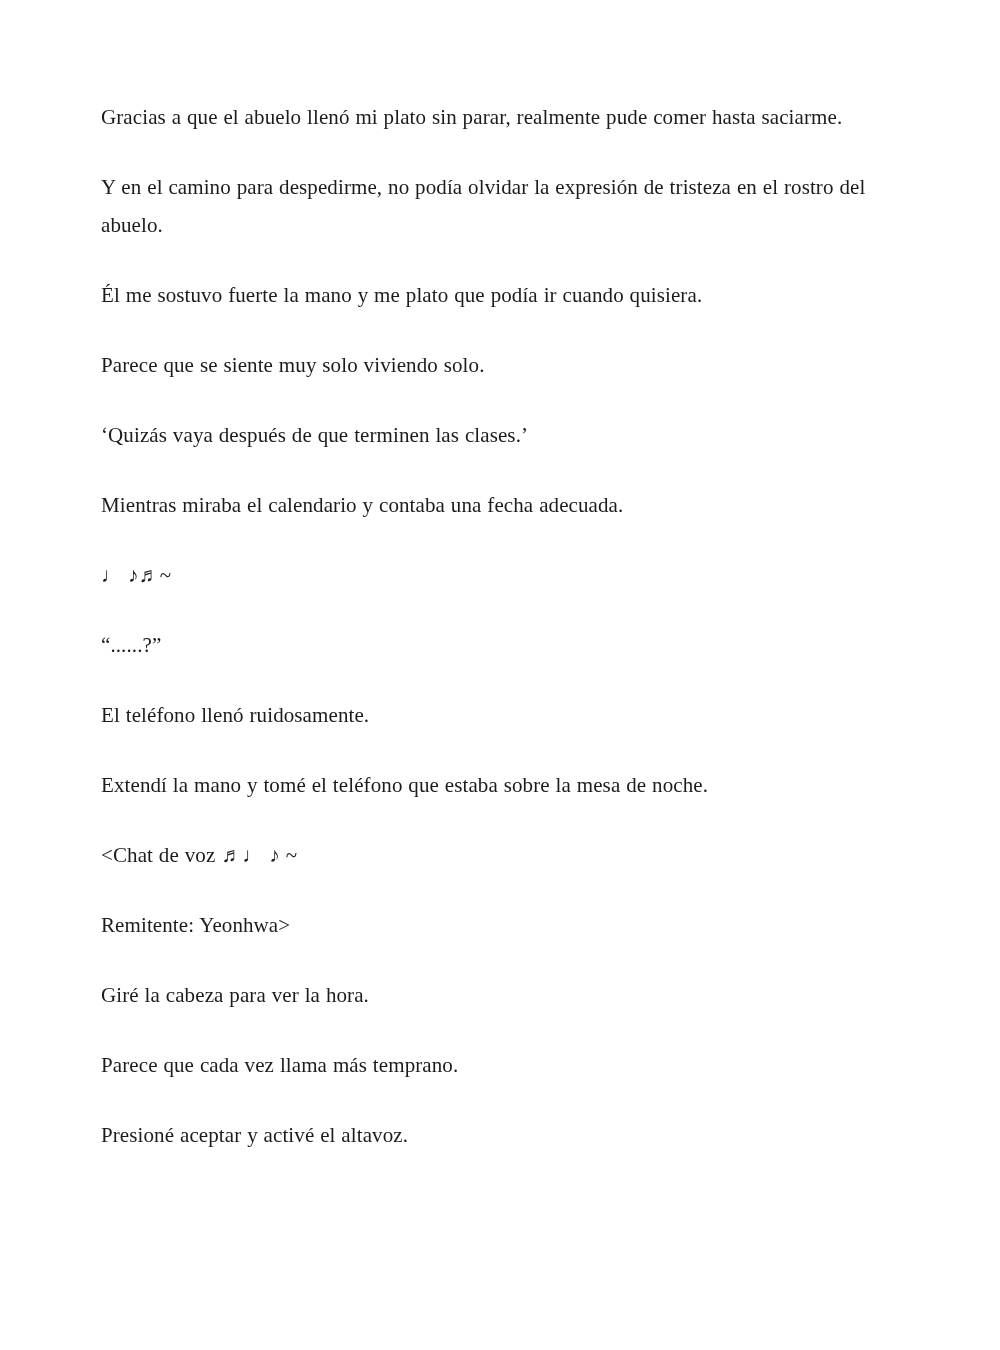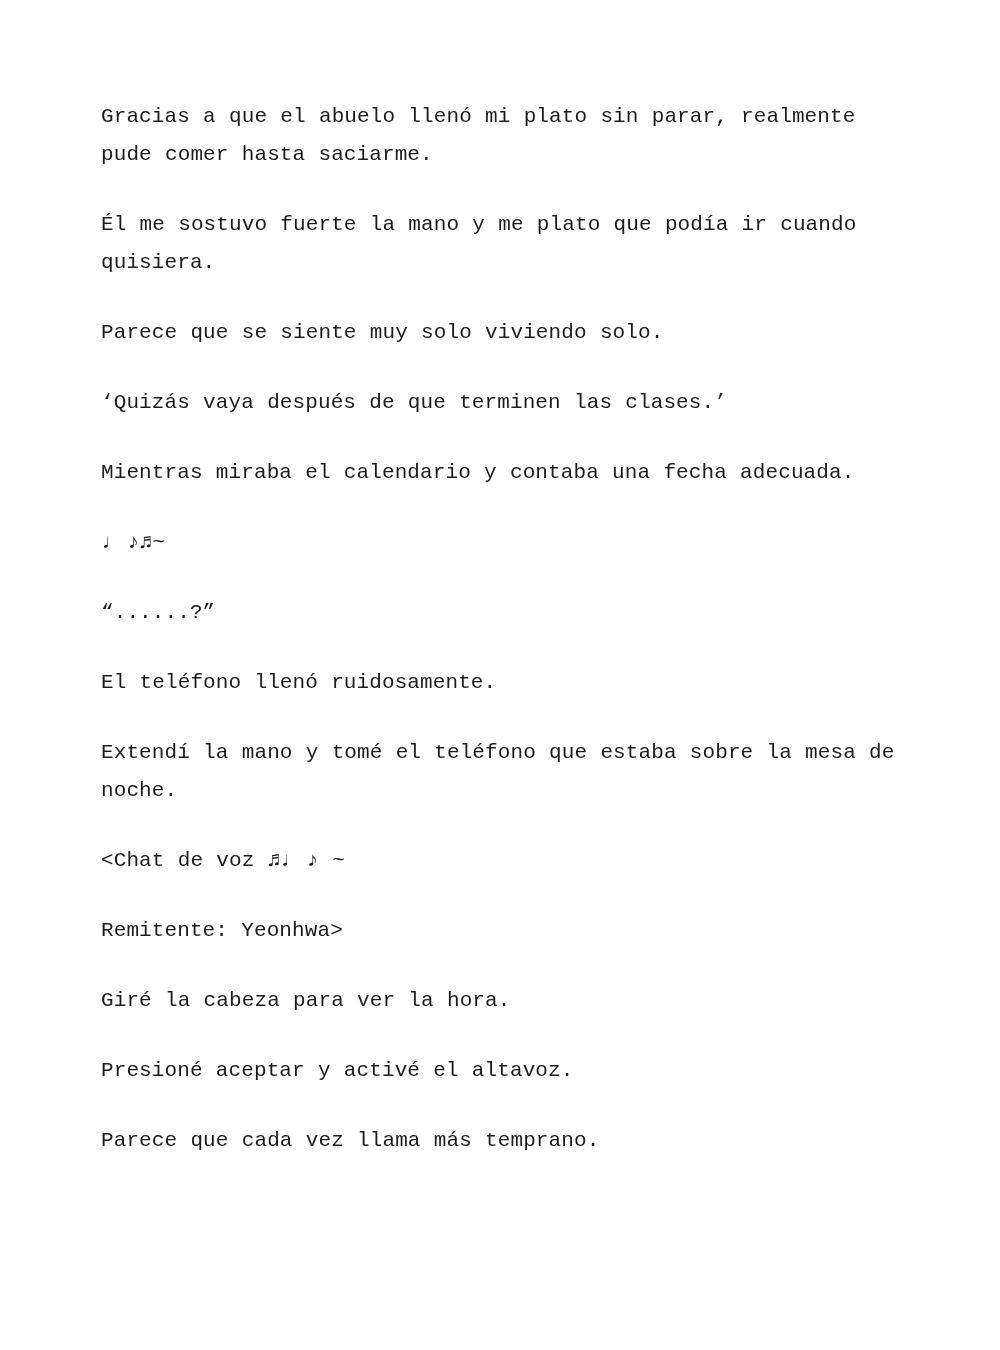--- a/index.html
+++ b/index.html
@@ -12,42 +12,42 @@
     background: #ffffff;
     font-family: "Liberation Serif", "DejaVu Serif", serif;
     overflow: hidden;
   }
   .page {
     box-sizing: border-box;
     width: 1000px;
     height: 1350px;
     padding: 98px 100px 0 101px;
     color: #1c1c1c;
-    font-family: Liberation Mono, monospace;
   }
   p.para {
     width: 800px;
     font-size: 21px;
     line-height: 38px;
     margin: 0 0 32px 0;
     letter-spacing: 0.1px;
     word-spacing: 0.5px;
   }
 </style>
 </head>
 <body>
 
 <main class="page">
   <p class="para">Gracias a que el abuelo llenó mi plato sin parar, realmente pude comer hasta saciarme.</p>
+  <p class="para">Y en el camino para despedirme, no podía olvidar la expresión de tristeza en el rostro del abuelo.</p>
   <p class="para">Él me sostuvo fuerte la mano y me plato que podía ir cuando quisiera.</p>
   <p class="para">Parece que se siente muy solo viviendo solo.</p>
   <p class="para">‘Quizás vaya después de que terminen las clases.’</p>
   <p class="para">Mientras miraba el calendario y contaba una fecha adecuada.</p>
   <p class="para">♩ ♪♬~</p>
   <p class="para">“......?”</p>
   <p class="para">El teléfono llenó ruidosamente.</p>
   <p class="para">Extendí la mano y tomé el teléfono que estaba sobre la mesa de noche.</p>
   <p class="para">&lt;Chat de voz ♬♩ ♪ ~</p>
   <p class="para">Remitente: Yeonhwa&gt;</p>
   <p class="para">Giré la cabeza para ver la hora.</p>
+  <p class="para">Parece que cada vez llama más temprano.</p>
   <p class="para">Presioné aceptar y activé el altavoz.</p>
-  <p class="para">Parece que cada vez llama más temprano.</p>
 </main>
 
 </body></html>

